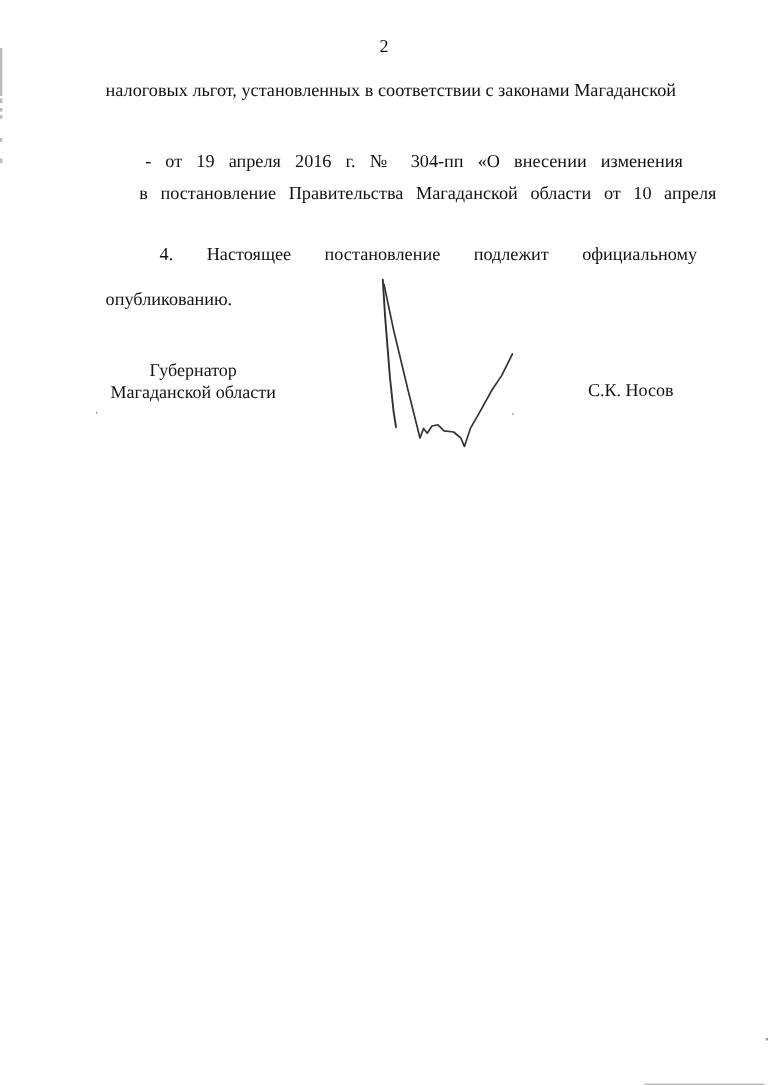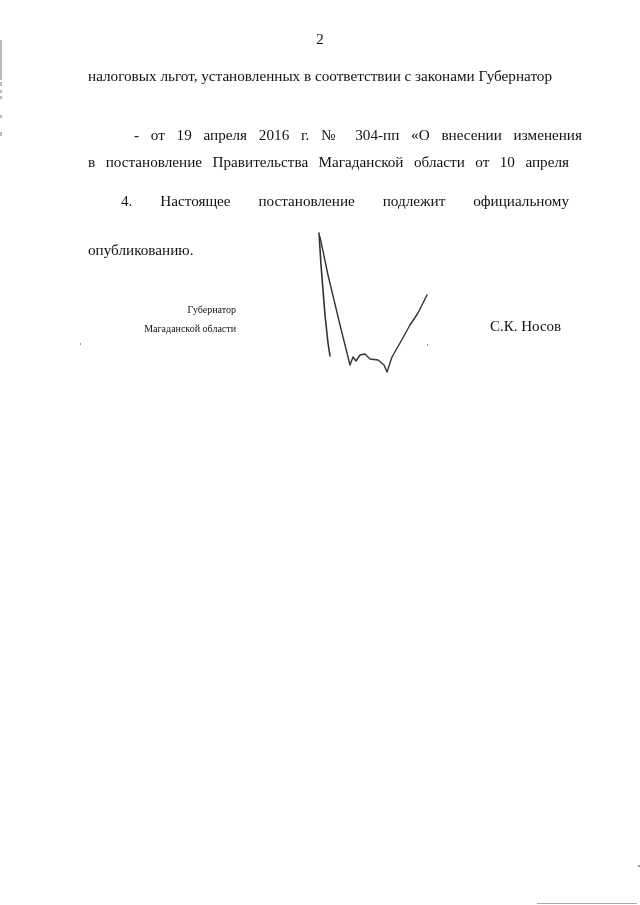--- a/index.html
+++ b/index.html
@@ -3,21 +3,21 @@
   <meta charset="utf-8">
   <style>
     html, body { margin: 0; padding: 0; background: #ffffff; }
     body { width: 640px; height: 905px; position: relative; overflow: hidden;
       font-family: "Liberation Serif", serif; color: #111111; }
     .page { position: absolute; left: 0; top: 0; width: 640px; height: 905px; background: #fff; }
     .page-num { position: absolute; top: 31px; left: 0; width: 640px; text-align: center; font-size: 15px; }
     .line { position: absolute; left: 88px; width: 481px; font-size: 15.2px; white-space: nowrap; line-height: 18px; }
     .justify { text-align: justify; text-align-last: justify; white-space: normal; }
     .indent { left: 121px; width: 448px; }
-    .sig-left { position: absolute; left: 86px; top: 300px; width: 150px; text-align: right; font-size: 10px; line-height: 19px; }
+    .sig-left { position: absolute; left: 86px; top: 300px; width: 150px; text-align: center; font-size: 15px; line-height: 19px; }
     .sig-right { position: absolute; left: 490px; top: 318px; font-size: 15px; }
     .signature { position: absolute; left: 300px; top: 225px; width: 150px; height: 160px; }
     .edge-marks { position: absolute; left: 0; top: 40px; width: 3px; height: 100px; }
     .edge-marks span { position: absolute; left: 0; width: 2px; background: #bbb; }
     .speck { position: absolute; width: 1px; height: 2px; background: #999; }
     .bottom-rule { position: absolute; left: 537px; top: 903px; width: 100px; height: 1px; background: #aaa; }
   </style>
 </head>
 <body>
 
@@ -27,26 +27,26 @@
     <span style="top:0;height:40px;"></span>
     <span style="top:42px;height:4px;"></span>
     <span style="top:50px;height:3px;"></span>
     <span style="top:56px;height:3px;"></span>
     <span style="top:75px;height:3px;"></span>
     <span style="top:92px;height:4px;"></span>
   </div>
 
   <div class="page-num">2</div>
 
-  <div class="line" style="top:67px;">налоговых льгот, установленных в соответствии с законами Губернатор</div>
+  <div class="line" style="top:67px;">налоговых льгот, установленных в соответствии с законами Магаданской</div>
 
-  <div class="line indent justify" style="top:126px;margin-left:13px;">- от 19 апреля 2016 г. № 304-пп «О внесении изменения</div>
-  <div class="line justify" style="top:153px;">в постановление Правительства Магаданской области от 10 апреля</div>
+  <div class="line indent justify" style="top:126px;">- от 19 апреля 2016 г. № 304-пп «О внесении изменения</div>
+  <div class="line justify" style="top:153px;margin-left:28px;">в постановление Правительства Магаданской области от 10 апреля</div>
 
-  <div class="line indent justify" style="top:192px;">4. Настоящее постановление подлежит официальному</div>
+  <div class="line indent justify" style="top:204px;margin-left:12px;">4. Настоящее постановление подлежит официальному</div>
   <div class="line" style="top:241px;">опубликованию.</div>
 
   <div class="sig-left">
     <div>Губернатор</div>
     <div>Магаданской области</div>
   </div>
 
   <svg class="signature" viewBox="0 0 150 160" xmlns="http://www.w3.org/2000/svg">
     <path d="M19 8 L21 40 L25 90 L28 118 L30 131" fill="none" stroke="#333" stroke-width="1.6" stroke-linecap="round"></path>
     <path d="M20 12 L28 50 L40 100 L50 140 L53 132 L56 136 L60 130 L65 129 L70 134 L78 135 L84 140 L87 147 L92 132 L100 118 L110 100 L118 88 L127 70" fill="none" stroke="#333" stroke-width="1.4" stroke-linejoin="round" stroke-linecap="round"></path>

